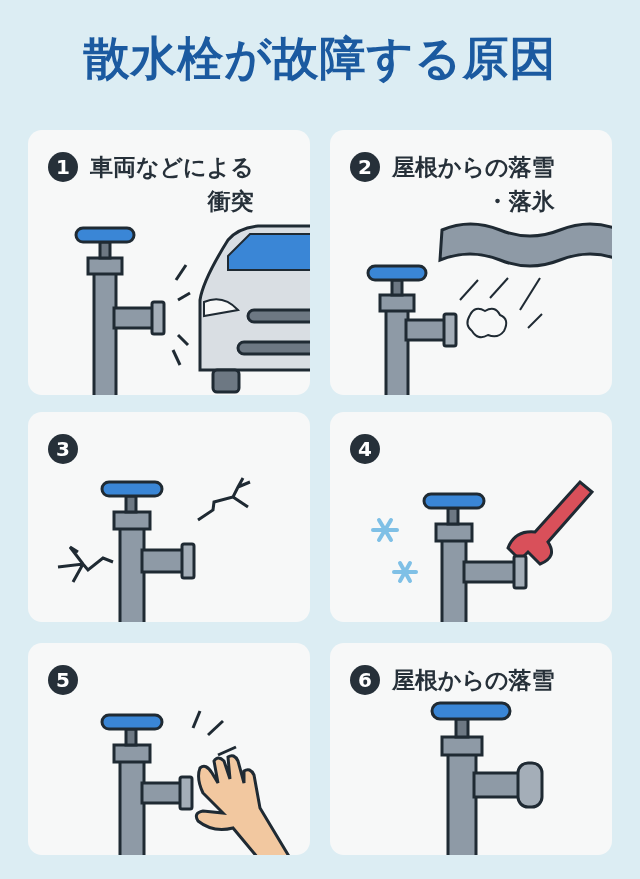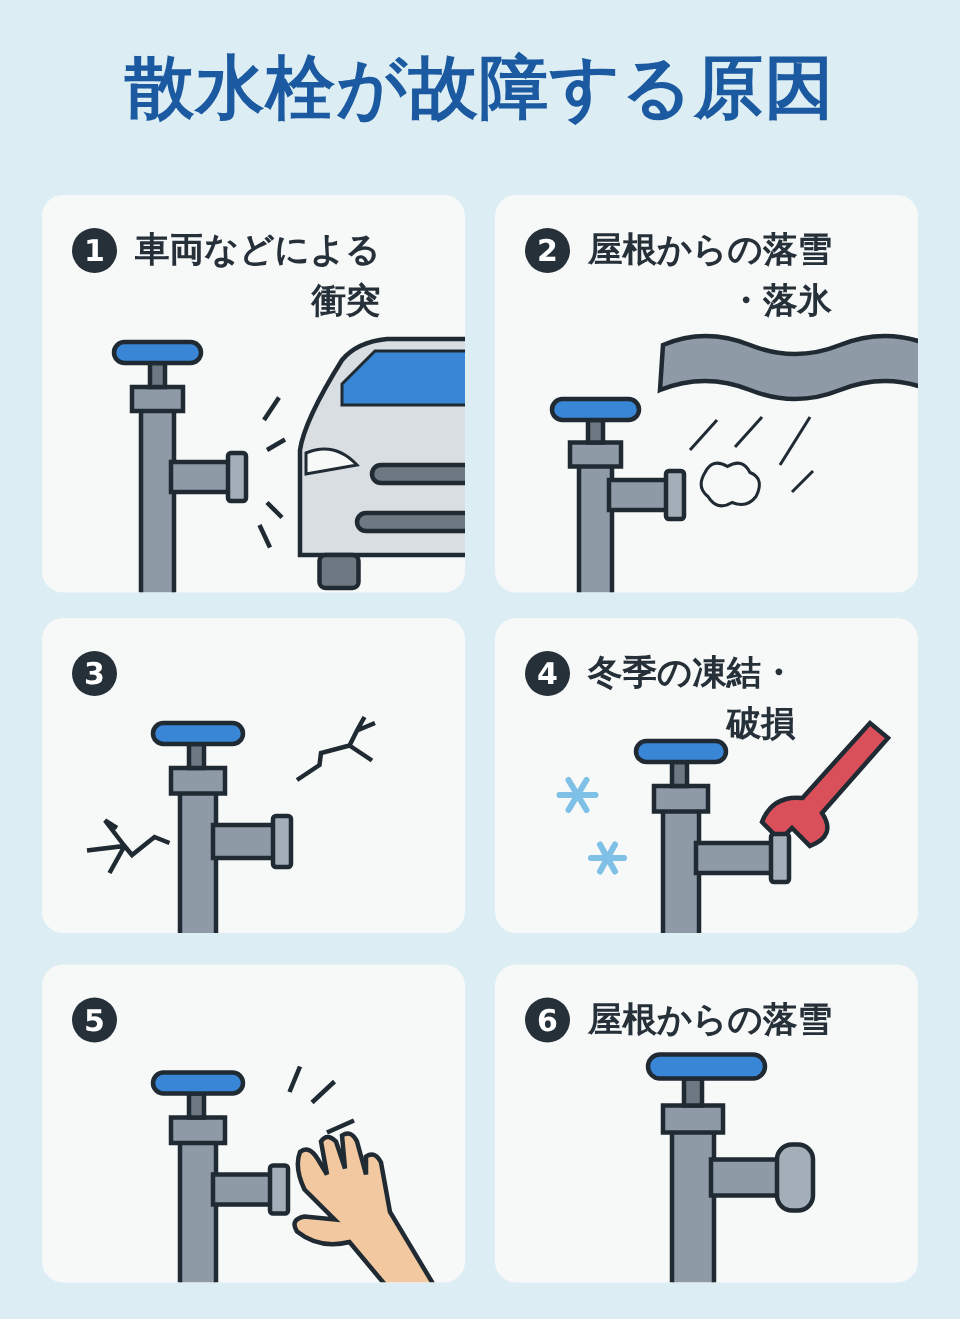--- a/index.html
+++ b/index.html
@@ -82,21 +82,20 @@
       <rect x="86" y="100" width="36" height="17" fill="#8e9aa6"></rect>
       <rect x="98" y="84" width="10" height="16" fill="#6d7883"></rect>
       <rect x="74" y="70" width="60" height="14" rx="7" fill="#3a86d6"></rect>
     </g>
   </svg>
 </div>
 
 <div class="card" style="left:330px;top:412px;width:282px;height:210px;">
   <div class="head">
     <div class="num">4</div>
-    <div class="label"><span>冬季の凍結・</span><br><span>破損</span></div>
   </div>
   <svg width="282" height="210" viewBox="0 0 282 210" style="left:0;top:0;">
     <g stroke="#7fc0e6" stroke-width="4" stroke-linecap="round">
       <g transform="translate(55,118)">
           <line x1="-12" y1="0" x2="12" y2="0"></line>
           <line x1="-6" y1="-10" x2="6" y2="10"></line>
           <line x1="6" y1="-10" x2="-6" y2="10"></line>
         </g>
       <g transform="translate(75,160)">
           <line x1="-11" y1="0" x2="11" y2="0"></line>

